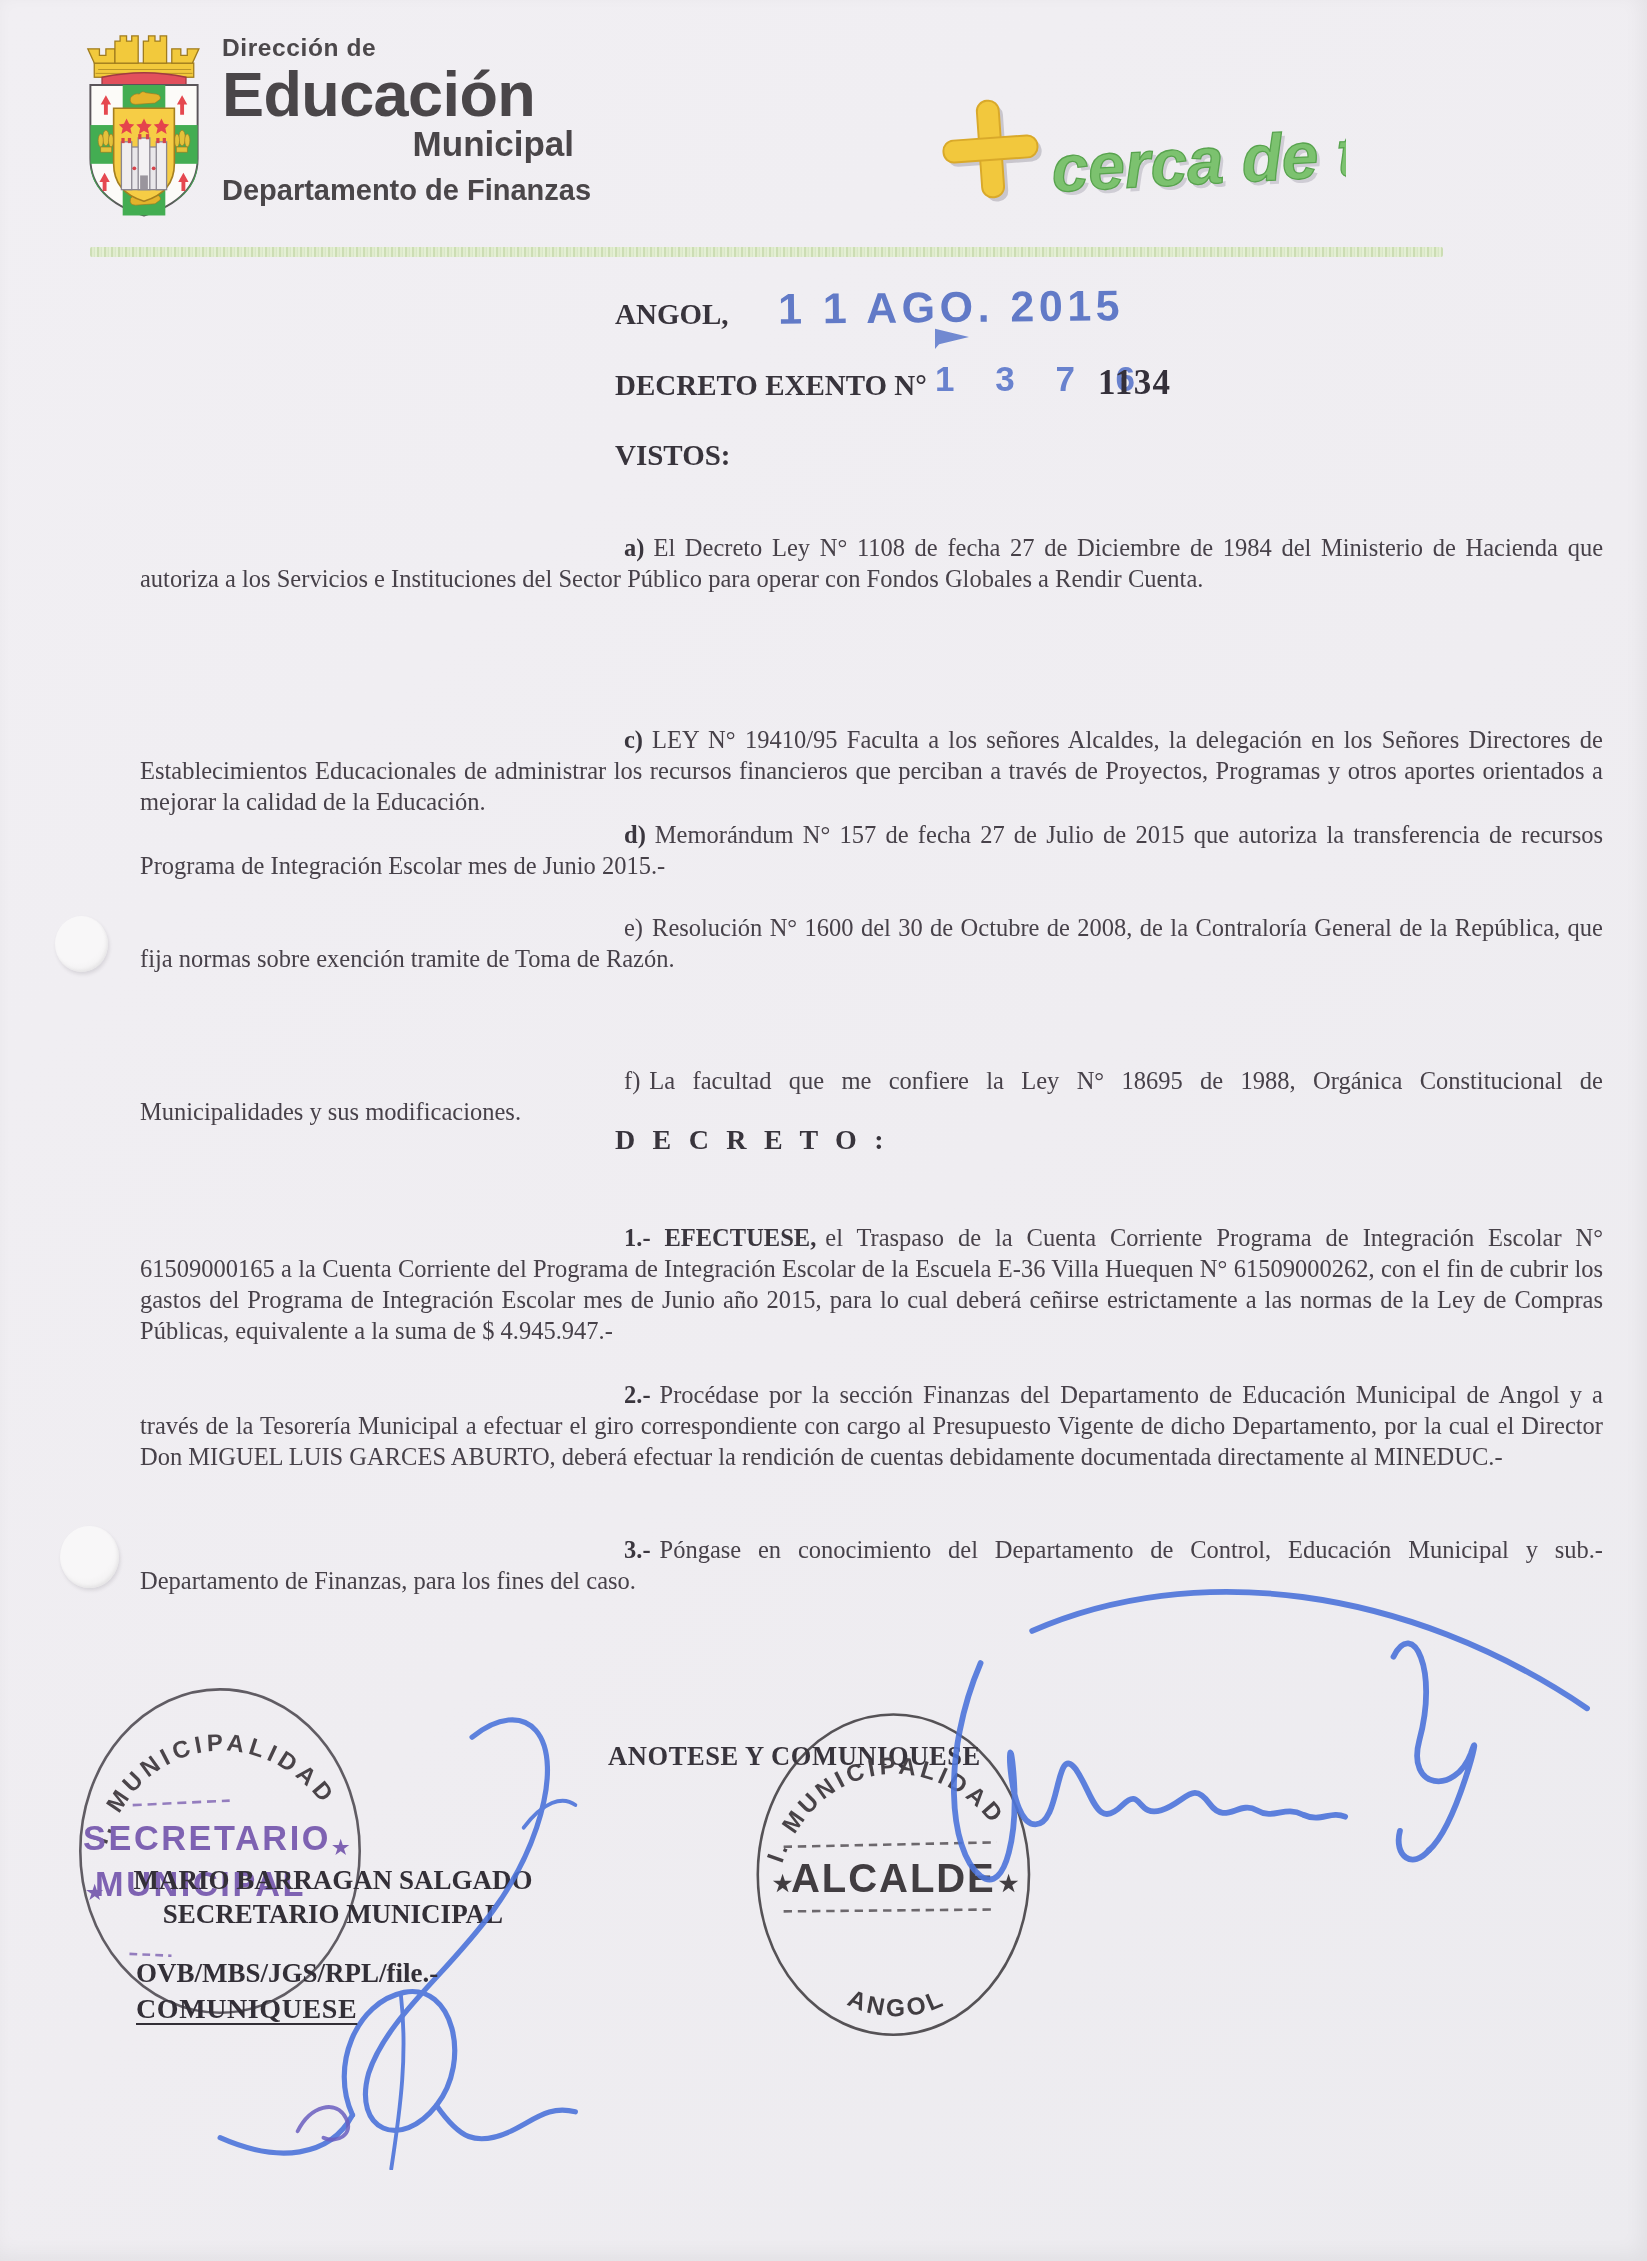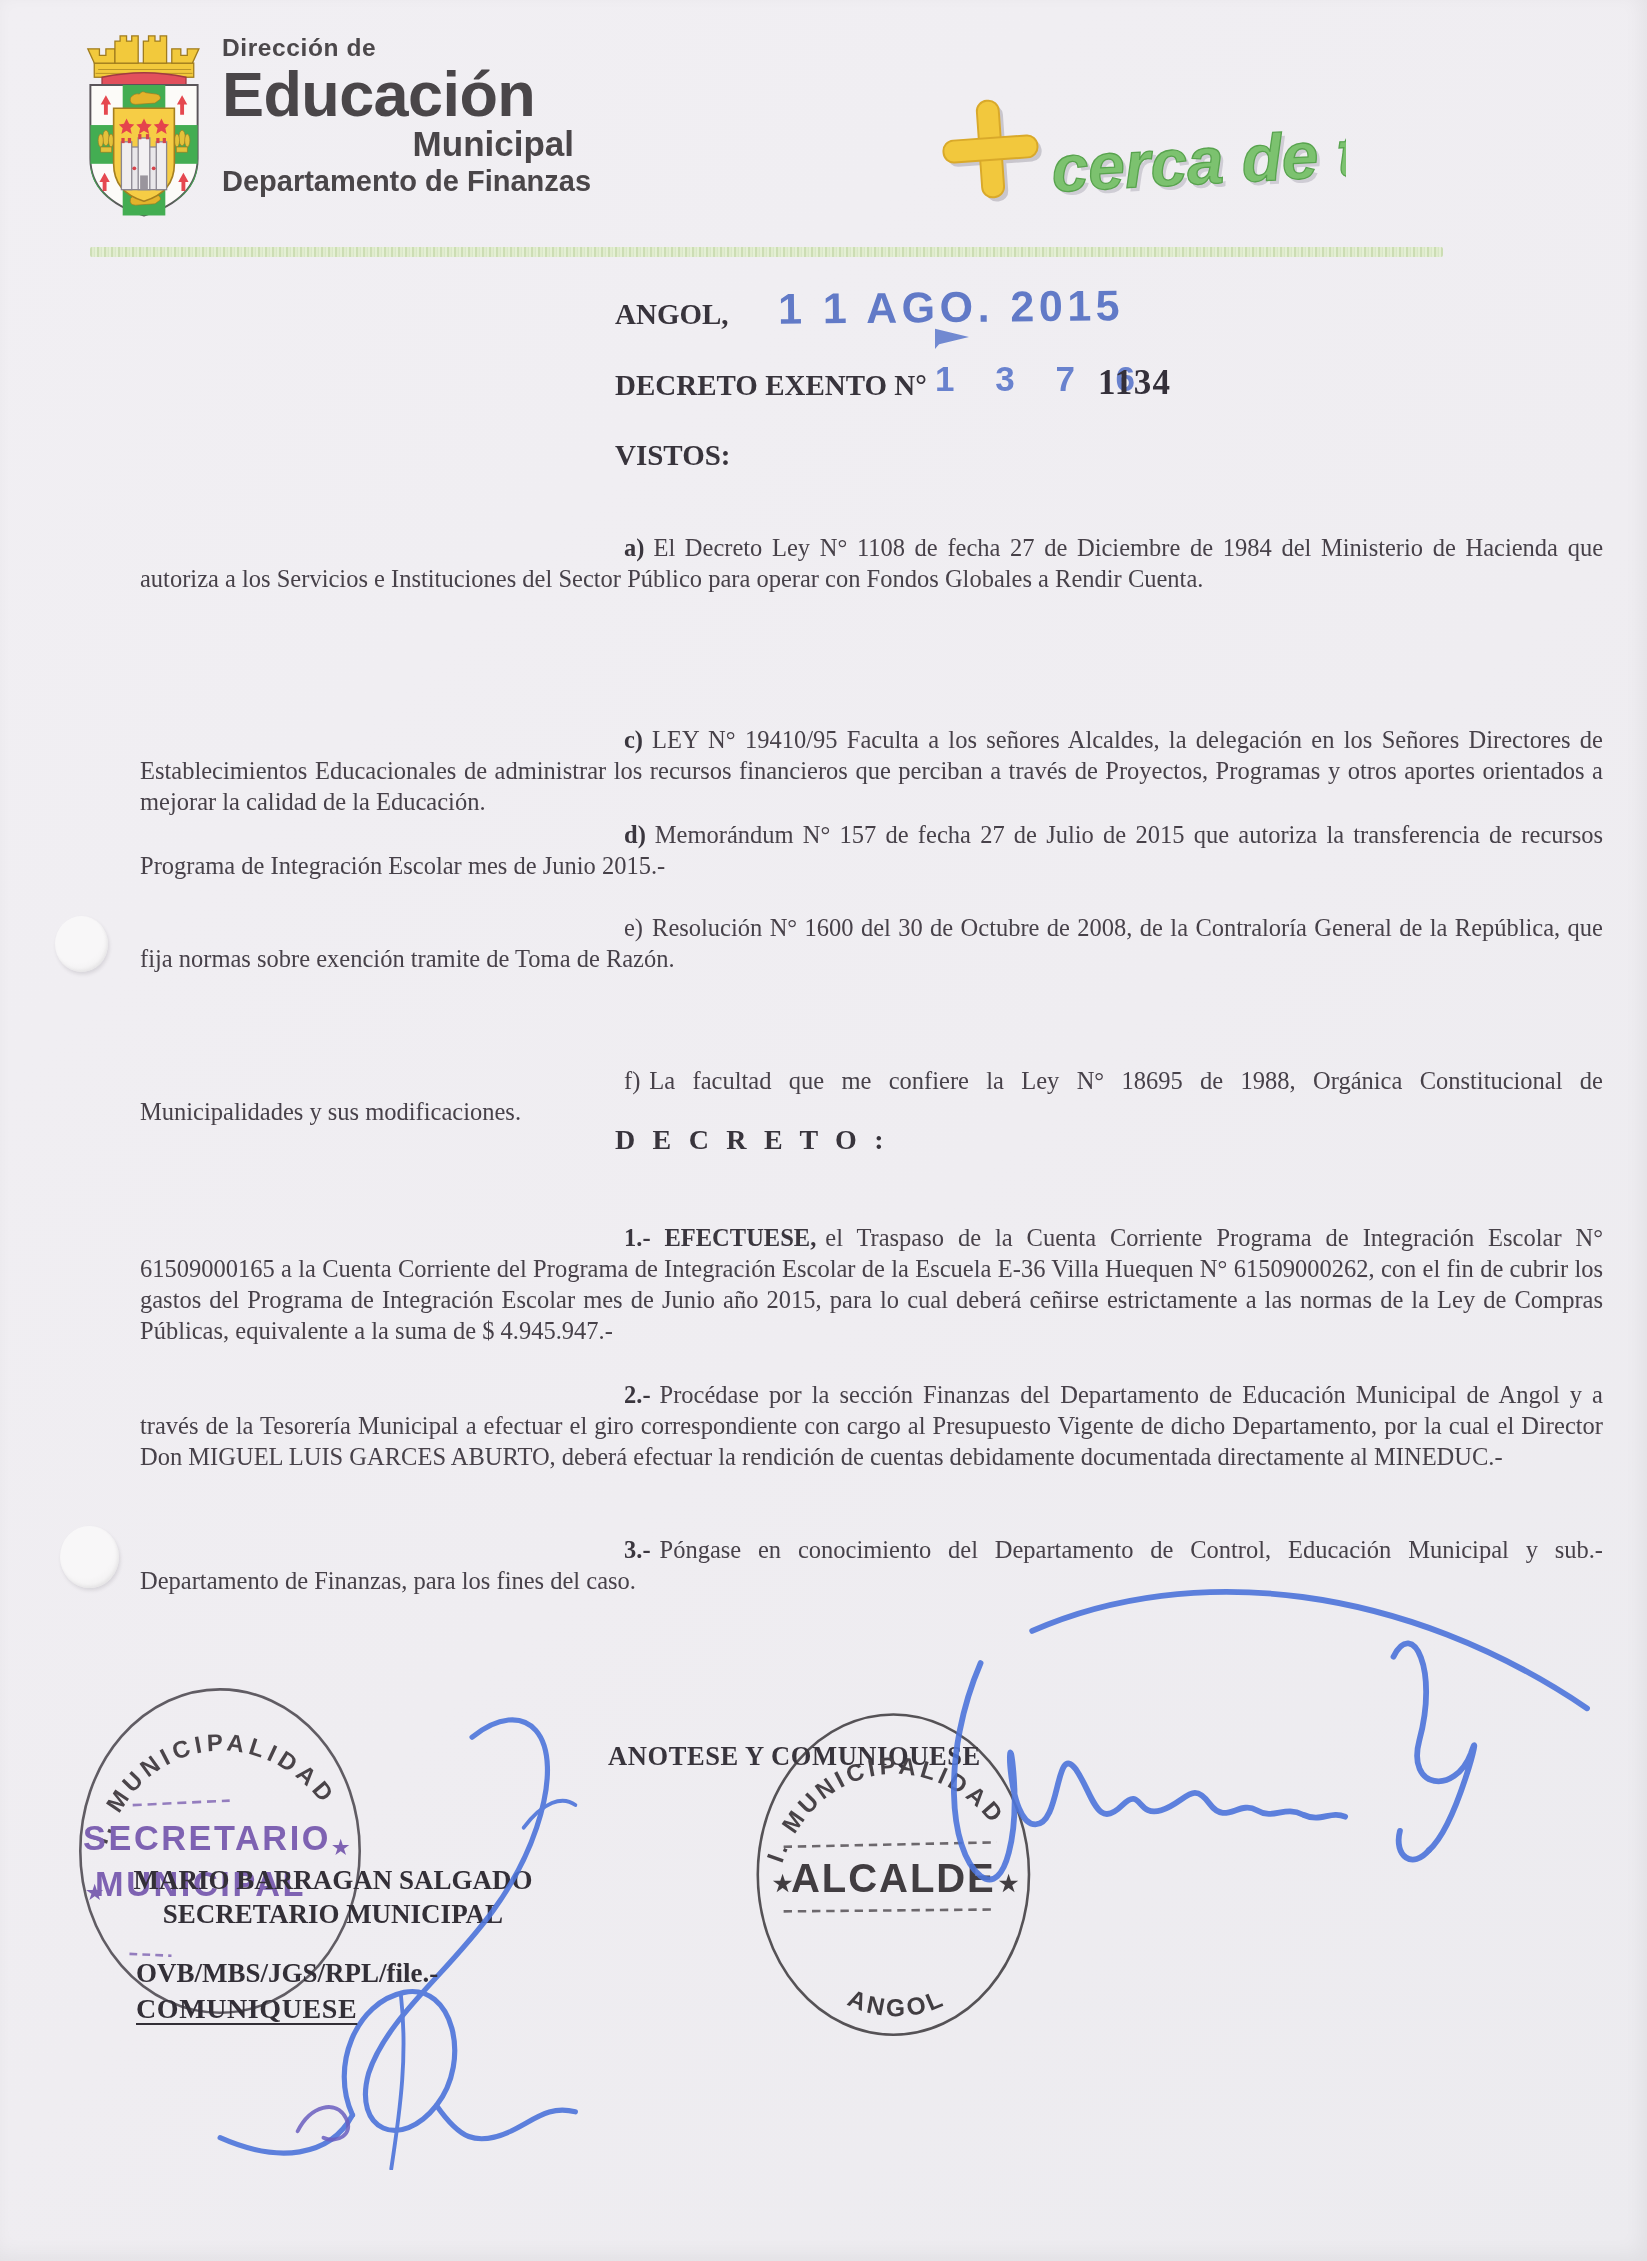--- a/index.html
+++ b/index.html
@@ -7,21 +7,21 @@
     position:relative; width:1647px; height:2261px; overflow:hidden;
     background:linear-gradient(135deg,#f1eff3 0%,#efedf1 55%,#ecebef 100%);
     font-family:"Liberation Serif", serif; color:#45404a;
     box-shadow:inset -5.2px -6.5px 19.4px rgba(0,0,0,.05);
   }
   .abs{position:absolute;}
   
   .hdr-dir{font-family:"Liberation Sans",sans-serif;font-weight:bold;font-size:24.5px;color:#4c484b;letter-spacing:0.6px;}
   .hdr-edu{font-family:"Liberation Sans",sans-serif;font-weight:bold;font-size:63px;color:#4a4649;line-height:1.02;letter-spacing:-0.6px;}
   .hdr-mun{font-family:"Liberation Sans",sans-serif;font-weight:bold;font-size:35px;color:#4a4649;width:352px;text-align:right;line-height:1.05;}
-  .hdr-dep{font-family:"Liberation Sans",sans-serif;font-weight:bold;font-size:29px;color:#4a4649;margin-top:2px;letter-spacing:0px;}
+  .hdr-dep{font-family:"Liberation Sans",sans-serif;font-weight:bold;font-size:29px;color:#4a4649;margin-top:11px;letter-spacing:0px;}
   .divider{background:repeating-linear-gradient(90deg,
       rgba(168,204,118,.50) 0 1.9px, rgba(219,235,193,.75) 1.9px 3.9px,
       rgba(186,219,146,.45) 3.9px 5.2px, rgba(226,240,205,.8) 5.2px 7px);
       border-radius:1.9px;}
   
   .b-serif{font-weight:bold;color:#38343c;}
   .meta{font-size:29px;}
   .date-stamp{font-family:"Liberation Sans",sans-serif;font-weight:bold;font-size:43px;
       color:#5671c4;letter-spacing:4.5px;transform:rotate(-.6deg);opacity:.92;}
   .num-stamp{font-family:Liberation Sans, sans-serif;font-weight:bold;font-size:35px;

